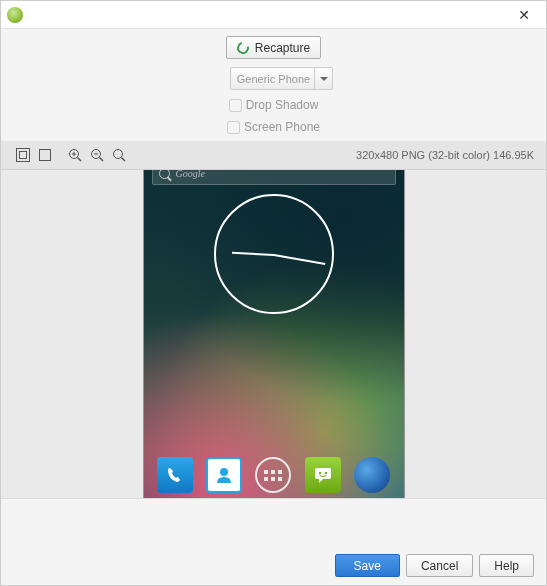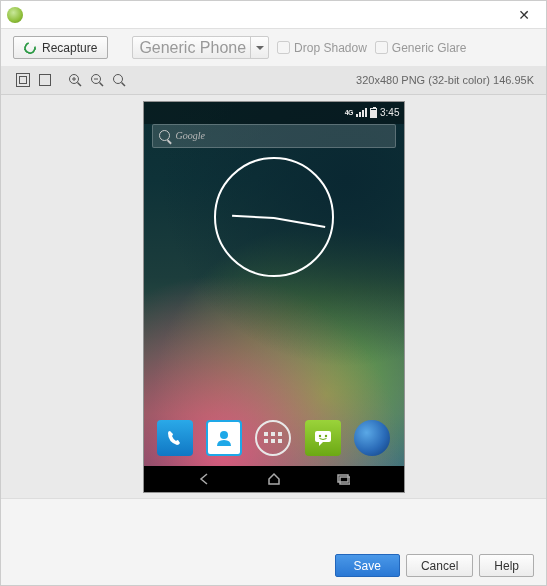--- a/index.html
+++ b/index.html
@@ -36,20 +36,21 @@
     font-size: 14px;
     cursor: pointer;
   }
   
   .toolbar {
     display: flex;
     align-items: center;
     gap: 8px;
     padding: 7px 12px 7px 12px;
     background: #f4f4f4;
+    flex-direction: column;
   }
   .btn {
     display: inline-flex;
     align-items: center;
     gap: 6px;
     padding: 3px 10px;
     border: 1px solid #adadad;
     background: linear-gradient(#fdfdfd, #ececec);
     border-radius: 2px;
     cursor: pointer;
@@ -85,21 +86,21 @@
   }
   .select {
     display: inline-flex;
     align-items: center;
     border: 1px solid #adadad;
     background: linear-gradient(#fdfdfd, #ececec);
     border-radius: 2px;
     height: 23px;
     padding-left: 6px;
     color: #666;
-    font-size: 16px;
+    font-size: 11px;
     margin-left: 16px;
   }
   .select.disabled { color: #999; border-color: #ccc; }
   .select-btn {
     width: 18px; height: 21px;
     display: flex; align-items: center; justify-content: center;
     border-left: 1px solid #ccc;
     margin-left: 4px;
   }
   .caret-down {
@@ -292,21 +293,21 @@
     <span class="select-btn">
       <span class="caret-down"></span>
     </span>
   </div>
   <label class="checkbox disabled">
     <input type="checkbox" disabled="" style="">
     <span>Drop Shadow</span>
   </label>
   <label class="checkbox disabled">
     <input type="checkbox" disabled="" style="">
-    <span>Generic Glare</span>
+    <span>Screen Phone</span>
   </label>
 </div>
 
 <div class="subbar">
   <div class="icon-btn" title="fit">
     <svg width="14" height="14" viewBox="0 0 14 14">
         <rect x="0.5" y="0.5" width="13" height="13" fill="none" stroke="#555"></rect>
         <rect x="3.5" y="3.5" width="7" height="7" fill="none" stroke="#555"></rect>
       </svg>
   </div>

